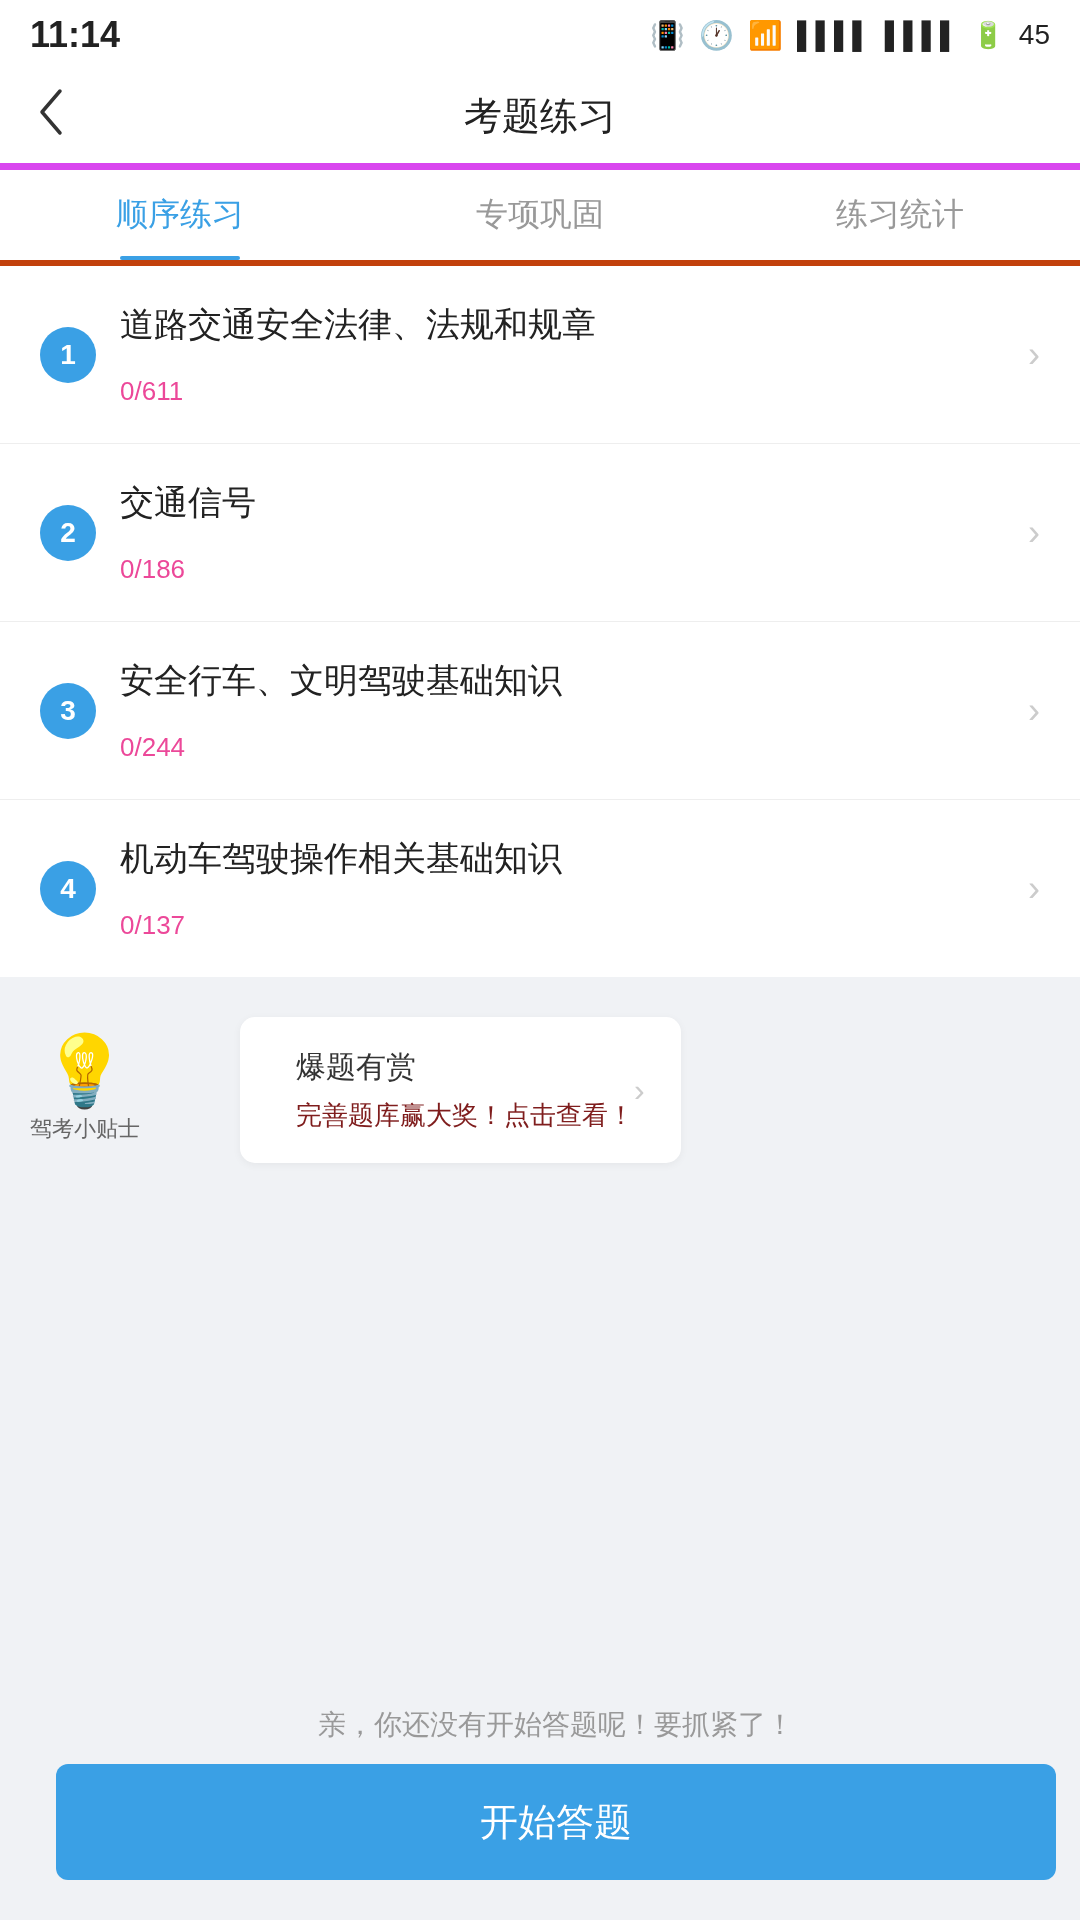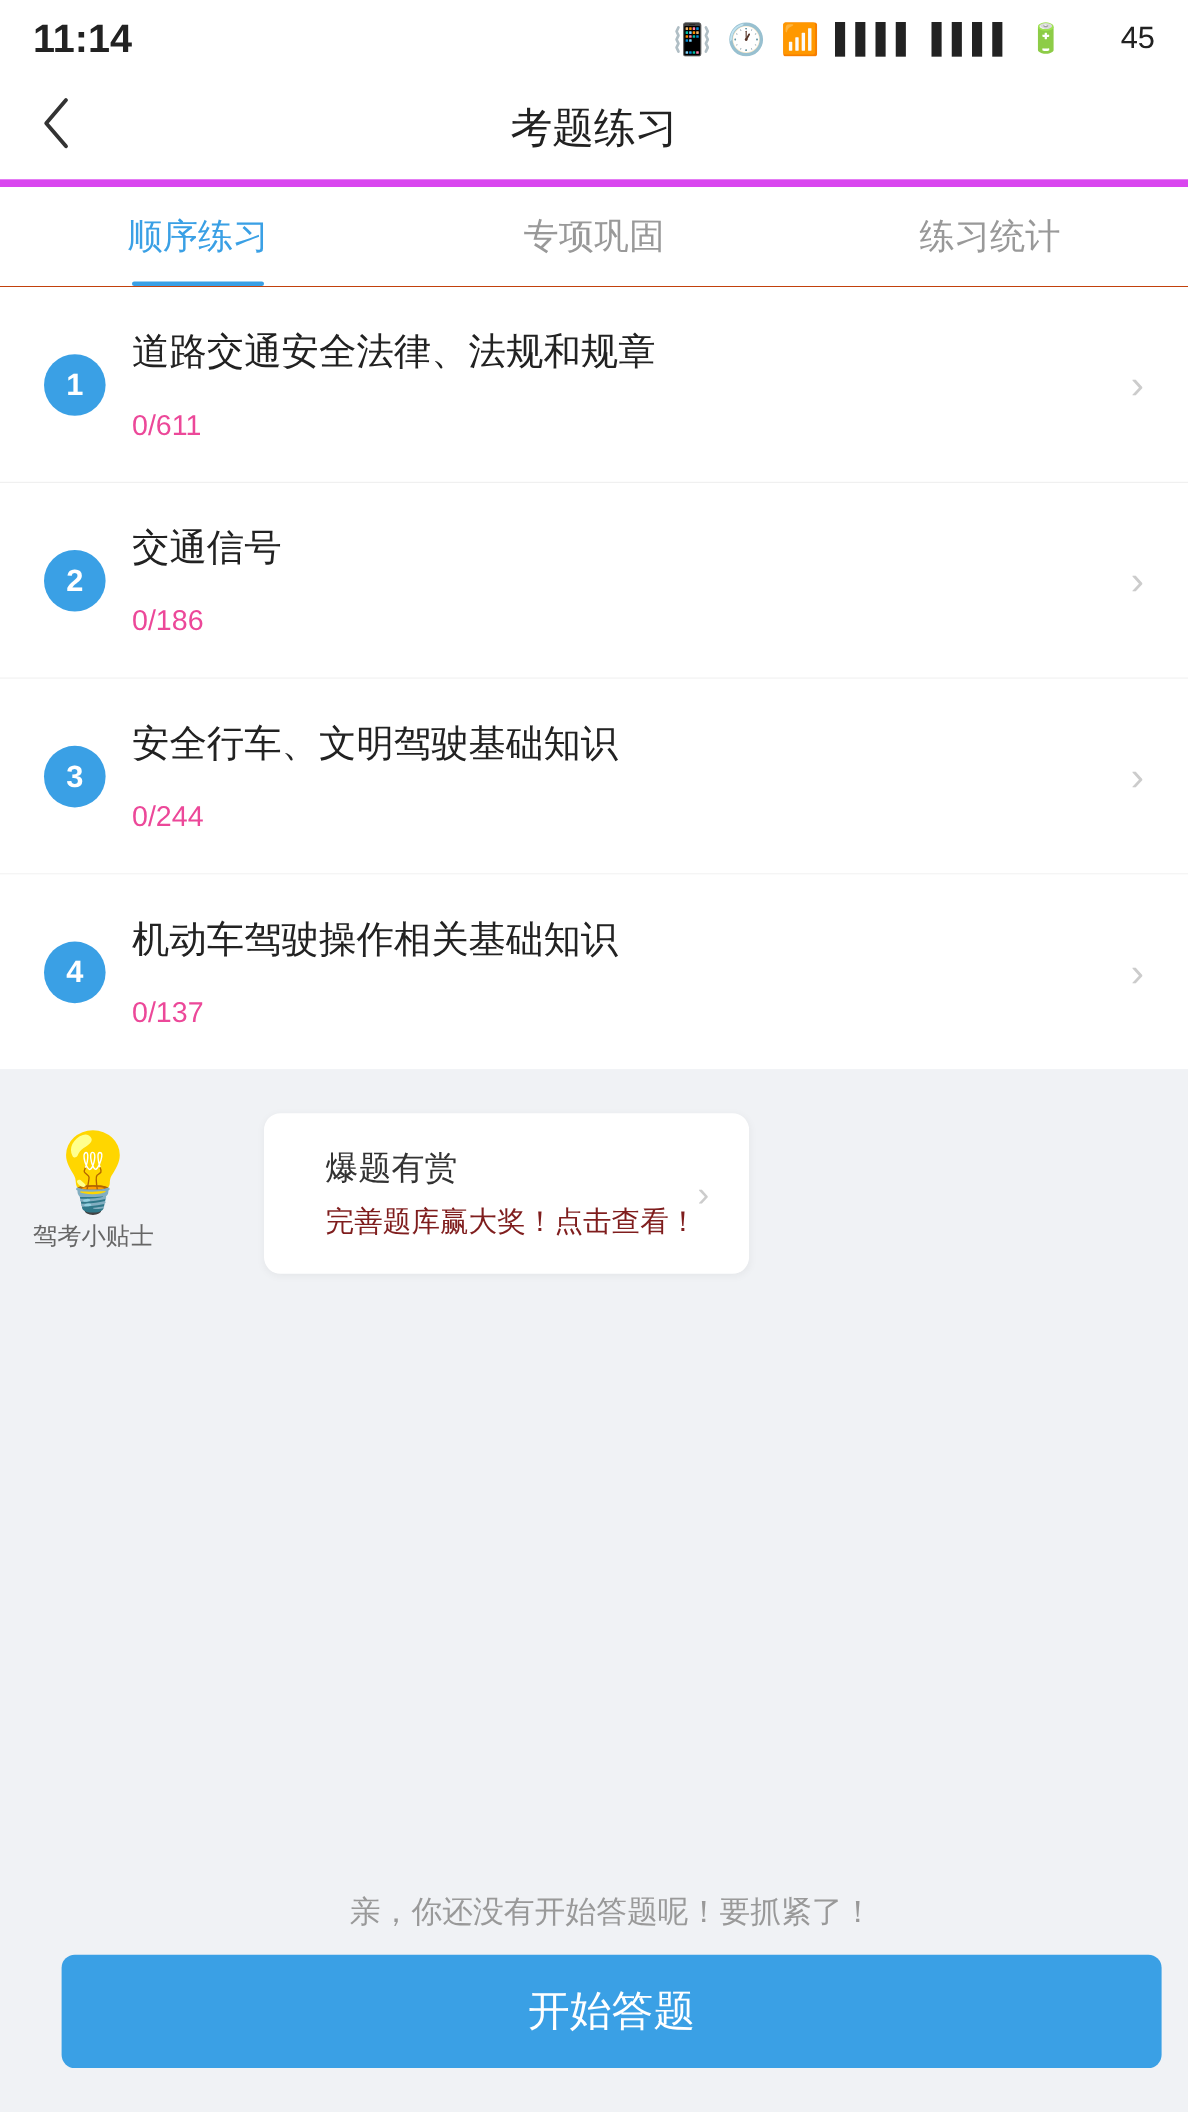--- a/index.html
+++ b/index.html
@@ -33,21 +33,20 @@
       align-items: center;
       gap: 14px;
     }
     .status-icons span {
       font-size: 28px;
       color: #222;
     }
     .battery-text {
       font-size: 28px;
       color: #222;
-      margin-left: 38px;
     }
 
     
     .header {
       width: 100%;
       height: 100px;
       background: #fff;
       display: flex;
       align-items: center;
       justify-content: center;
@@ -65,21 +64,21 @@
       font-size: 38px;
       font-weight: 500;
       color: #222;
     }
 
     
     .tabs {
       width: 100%;
       background: #fff;
       display: flex;
-      border-bottom: 1px solid #c2410c;
+      border-bottom: 6px solid #c2410c;
     }
     .tab-item {
       flex: 1;
       height: 90px;
       display: flex;
       align-items: center;
       justify-content: center;
       font-size: 32px;
       color: #999;
       cursor: pointer;
@@ -246,21 +245,21 @@
 
     .bottom-hint {
       text-align: center;
       font-size: 28px;
       color: #999;
       margin-bottom: 20px;
     }
 
     .start-btn {
       width: 100%;
-      height: 103px;
+      height: 116px;
       background: #3aa0e5;
       border-radius: 12px;
       border: none;
       color: #fff;
       font-size: 38px;
       font-weight: 500;
       cursor: pointer;
       display: flex;
       align-items: center;
       justify-content: center;

